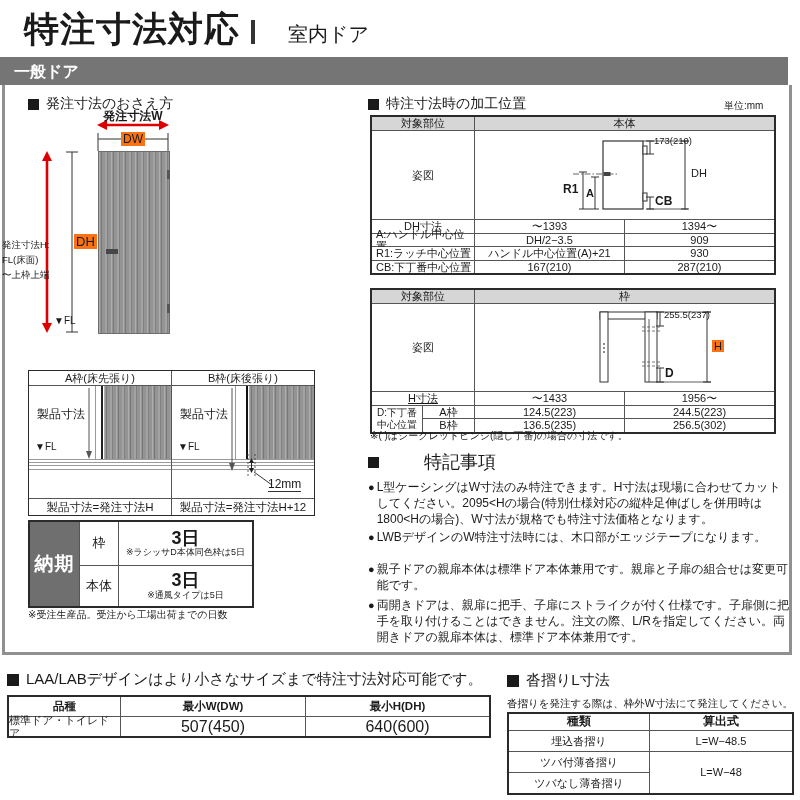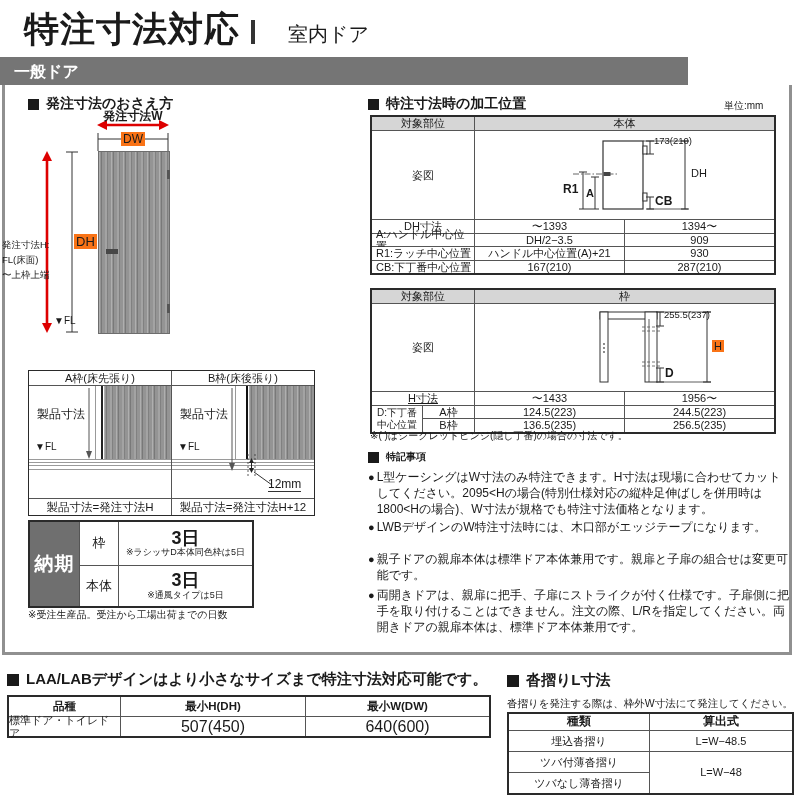--- a/index.html
+++ b/index.html
@@ -1,21 +1,21 @@
 <!DOCTYPE html>
 <html><head>
 <meta charset="utf-8">
 <style>
   html,body{margin:0;padding:0;background:#fff;}
   body{font-family:"Liberation Sans","DejaVu Sans",sans-serif;color:#1a1a1a;}
   #page{position:relative;width:800px;height:800px;background:#fff;overflow:hidden;}
   .abs{position:absolute;}
   .sq{display:inline-block;width:12px;height:12px;background:#1a1a1a;margin-right:7px;flex:none;}
   .sq.sm{width:11px;height:11px;}
-  .heading{display:flex;align-items:center;font-weight:bold;}
+  .heading{display:flex;align-items:center;font-weight:normal;}
   
   .gt{display:grid;gap:1px;background:#555;border:2px solid #2a2a2a;}
   .gt .c{background:#fff;display:flex;align-items:center;justify-content:center;font-size:11px;line-height:1.1;}
   .gt .c.left{justify-content:flex-start;padding-left:4px;}
   .gt .c.hdr{background:#d6d6d6;}
   .gt .c.dark{background:#6f6f6f;color:#fff;font-weight:bold;font-size:19px;letter-spacing:1px;}
   .wood{background-color:#949494;background-image:repeating-linear-gradient(90deg,rgba(255,255,255,.25) 0 1px,rgba(0,0,0,0) 1px 2px,rgba(50,50,50,.28) 2px 3px,rgba(0,0,0,0) 3px 6px,rgba(255,255,255,.14) 6px 8px,rgba(40,40,40,.18) 8px 9px,rgba(0,0,0,0) 9px 12px);}
   .floorband{background:repeating-linear-gradient(180deg,#9a9a9a 0 1px,#fff 1px 3.2px);}
   .lab{position:absolute;white-space:nowrap;}
   .bgw{background:#f97316;padding:0 2px;}
@@ -25,21 +25,21 @@
 </style>
 </head>
 <body>
 
 <div id="page">
 
   <div class="abs" style="left:24px;top:6px;font-size:35px;font-weight:bold;letter-spacing:1px;">特注寸法対応</div>
   <div class="abs" style="left:251px;top:20px;width:4px;height:24px;background:#333;"></div>
   <div class="abs" style="left:288px;top:21px;font-size:20px;">室内ドア</div>
 
-  <div class="abs" style="left:0;top:57px;width:688px;height:28px;background:#757575;">
+  <div class="abs" style="left:0;top:57px;width:788px;height:28px;background:#757575;">
     <span style="position:absolute;left:14px;top:5px;color:#fff;font-weight:bold;font-size:16px;">一般ドア</span>
   </div>
 
   <div class="abs" style="left:2px;top:85px;width:784px;height:567px;border:3px solid #909090;border-top:none;"></div>
 
   <div class="abs heading" style="left:28px;top:95px;font-size:14px;">
     <span class="sq sm"></span>
     <span>発注寸法のおさえ方</span>
   </div>
 
@@ -234,26 +234,26 @@
 
     <div class="c" style="grid-row:span 2;flex-direction:column;font-size:10px;line-height:1.15;">
       <span>D:下丁番</span>
       <span>中心位置</span>
     </div>
     <div class="c">A枠</div>
     <div class="c">124.5(223)</div>
     <div class="c">244.5(223)</div>
     <div class="c">B枠</div>
     <div class="c">136.5(235)</div>
-    <div class="c">256.5(235)</div>
+    <div class="c">256.5(302)</div>
   </div>
   <div class="abs" style="left:370px;top:429px;font-size:10px;">※( )はシークレットヒンジ(隠し丁番)の場合の寸法です。</div>
 
   <div class="abs" style="left:368px;top:450px;width:423px;">
-    <div class="heading" style="font-size:10px;">
+    <div class="heading" style="font-size:18px;gap:38px;">
       <span class="sq sm"></span>
       <span>特記事項</span>
     </div>
     <div class="note-item" style="margin-top:6px;">
       <span class="bl">●</span>
       <span>L型ケーシングはW寸法のみ特注できます。H寸法は現場に合わせてカットしてください。2095&lt;Hの場合(特別仕様対応の縦枠足伸ばしを併用時は1800&lt;Hの場合)、W寸法が規格でも特注寸法価格となります。</span>
     </div>
     <div class="note-item" style="margin-top:3px;">
       <span class="bl">●</span>
       <span>LWBデザインのW特注寸法時には、木口部がエッジテープになります。</span>
@@ -267,22 +267,22 @@
       <span>両開きドアは、親扉に把手、子扉にストライクが付く仕様です。子扉側に把手を取り付けることはできません。注文の際、L/Rを指定してください。両開きドアの親扉本体は、標準ドア本体兼用です。</span>
     </div>
   </div>
 
   <div class="abs heading" style="left:7px;top:670px;font-size:15px;">
     <span class="sq"></span>
     <span>LAA/LABデザインはより小さなサイズまで特注寸法対応可能です。</span>
   </div>
   <div class="abs gt" style="left:7px;top:695px;grid-template-columns:111px 184px 183px;grid-template-rows:19px 19px;">
     <div class="c" style="font-weight:bold;font-size:11.5px;">品種</div>
+    <div class="c" style="font-weight:bold;font-size:11.5px;">最小W(DW)</div>
     <div class="c" style="font-weight:bold;font-size:11.5px;">最小H(DH)</div>
-    <div class="c" style="font-weight:bold;font-size:11.5px;">最小W(DW)</div>
     <div class="c">標準ドア・トイレドア</div>
     <div class="c" style="font-size:16px;">507(450)</div>
     <div class="c" style="font-size:16px;">640(600)</div>
   </div>
 
   <div class="abs heading" style="left:507px;top:671px;font-size:15px;">
     <span class="sq"></span>
     <span>沓摺りL寸法</span>
   </div>
   <div class="abs" style="left:507px;top:697px;font-size:10.5px;">沓摺りを発注する際は、枠外W寸法にて発注してください。</div>

